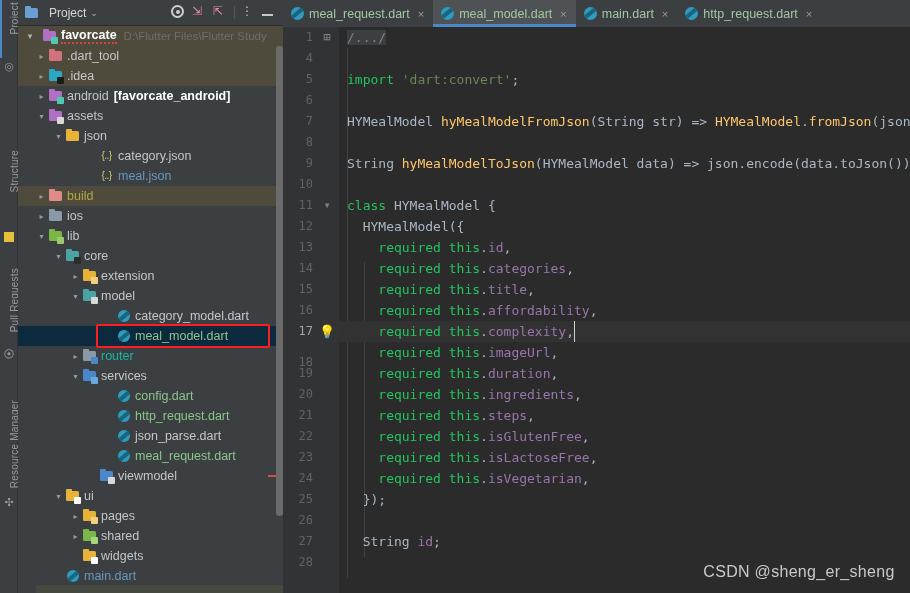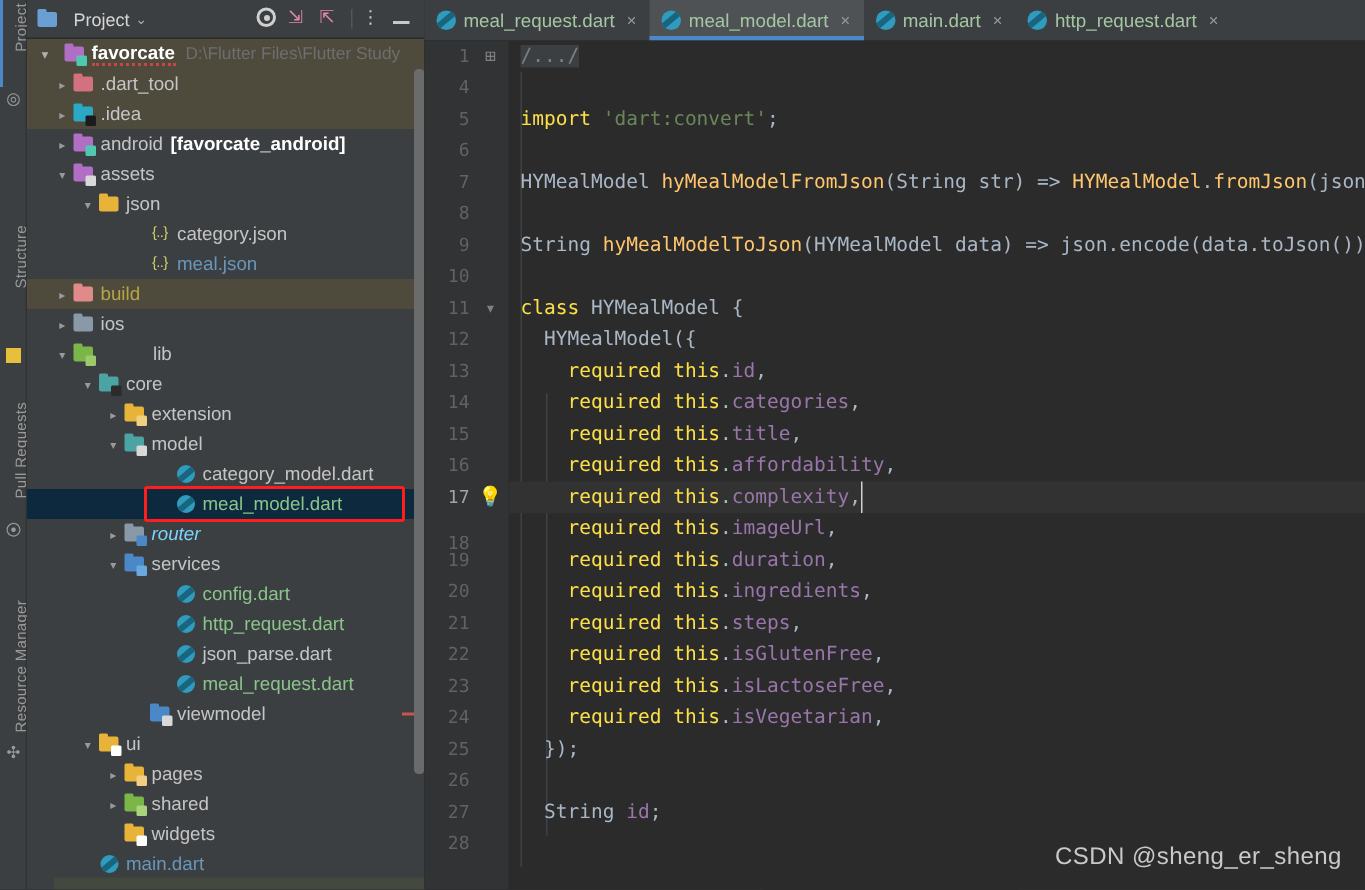--- a/index.html
+++ b/index.html
@@ -133,21 +133,21 @@
   .bulb { color:#ffd24a; font-size:13px; }
   .codebody {
     flex:1; position:relative; overflow:hidden;
     font-family:"DejaVu Sans Mono", monospace; font-size:13px;
   }
   .cline { height:21px; line-height:21px; white-space:pre; padding-left:8px; position:relative;}
   .cline.hl { background:#323232; }
   .caretline{position:absolute;top:0;height:21px;width:1px;background:#d0d0d0;}
   .indentguide{position:absolute;top:0;width:1px;height:100%;background:#3f4244;}
 
-  .kw   { color:#fde047; }
+  .kw   { color:#22c55e; }
   .str  { color:#6a8759; }
   .typ  { color:#a9b7c6; }
   .fn   { color:#ffc66d; }
   .fld  { color:#9876aa; }
   .pln  { color:#a9b7c6; }
   .cmt  { color:#808080; background:#3c3f41; }
 
   .watermark {
     position:absolute; right:16px; bottom:12px;
     color:#c9c9c9; font-size:16px; font-family:"Liberation Sans", sans-serif;
@@ -291,21 +291,21 @@
             </div>
             <div class="label" style="color: rgb(197, 197, 197);">ios</div>
           </div>
           <div class="row">
             <div style="flex: 0 0 17px;"></div>
             <div class="arrowcell">▾</div>
             <div class="ico">
               <div class="fold" style="background:#7ab648;"></div>
               <div class="badge" style="background:#9cc96b;"></div>
             </div>
-            <div class="label" style="color: rgb(197, 197, 197); margin-left: 35px;">lib</div>
+            <div class="label" style="color: rgb(197, 197, 197);">lib</div>
           </div>
           <div class="row">
             <div style="flex: 0 0 34px;"></div>
             <div class="arrowcell">▾</div>
             <div class="ico">
               <div class="fold" style="background:#4ba3a3;"></div>
               <div class="badge" style="background:#2b2b2b;"></div>
             </div>
             <div class="label" style="color: rgb(197, 197, 197);">core</div>
           </div>
@@ -343,21 +343,21 @@
             </div>
             <div class="label" style="color: rgb(139, 196, 139);">meal_model.dart</div>
           </div>
           <div class="row">
             <div style="flex: 0 0 51px;"></div>
             <div class="arrowcell">▸</div>
             <div class="ico">
               <div class="fold" style="background:#8a99a8;"></div>
               <div class="badge" style="background:#4a88c7;"></div>
             </div>
-            <div class="label" style="color: #7dd3fc; font-style: italic;">router</div>
+            <div class="label" style="color: #14b8a6;">router</div>
           </div>
           <div class="row">
             <div style="flex: 0 0 51px;"></div>
             <div class="arrowcell">▾</div>
             <div class="ico">
               <div class="fold" style="background:#4a88c7;"></div>
               <div class="badge" style="background:#6aa9e0;"></div>
             </div>
             <div class="label" style="color: rgb(197, 197, 197);">services</div>
           </div>

